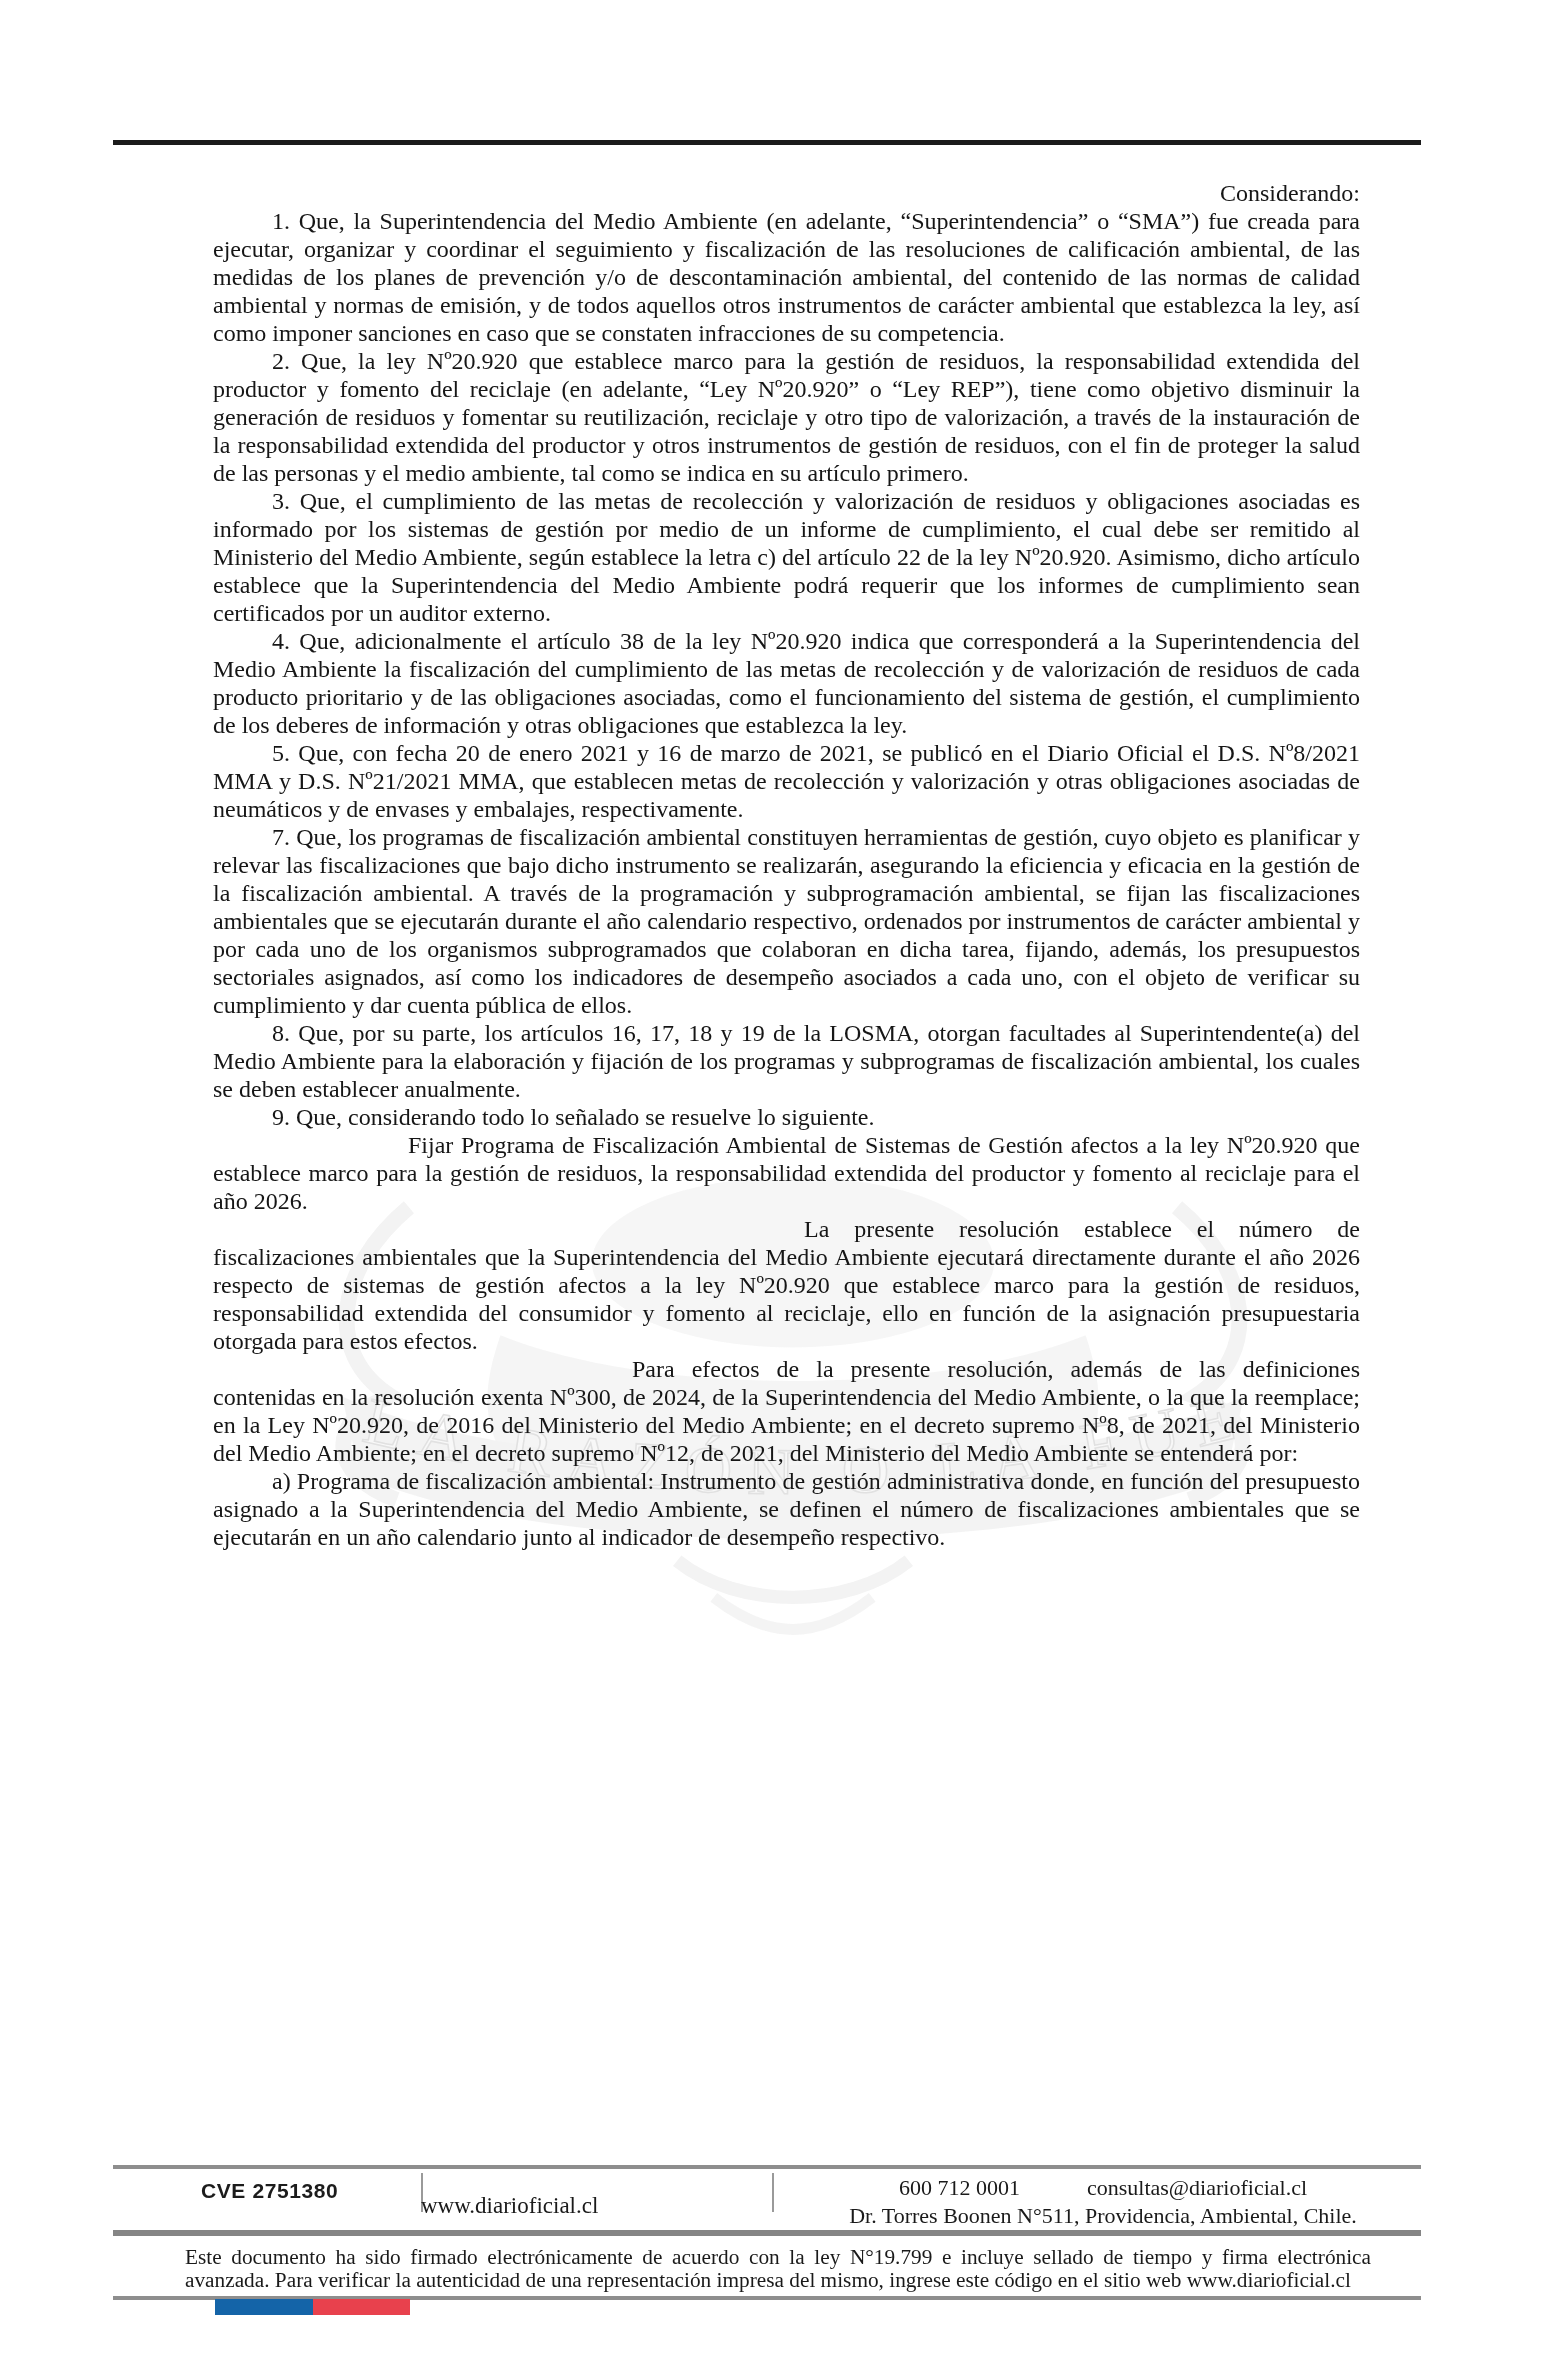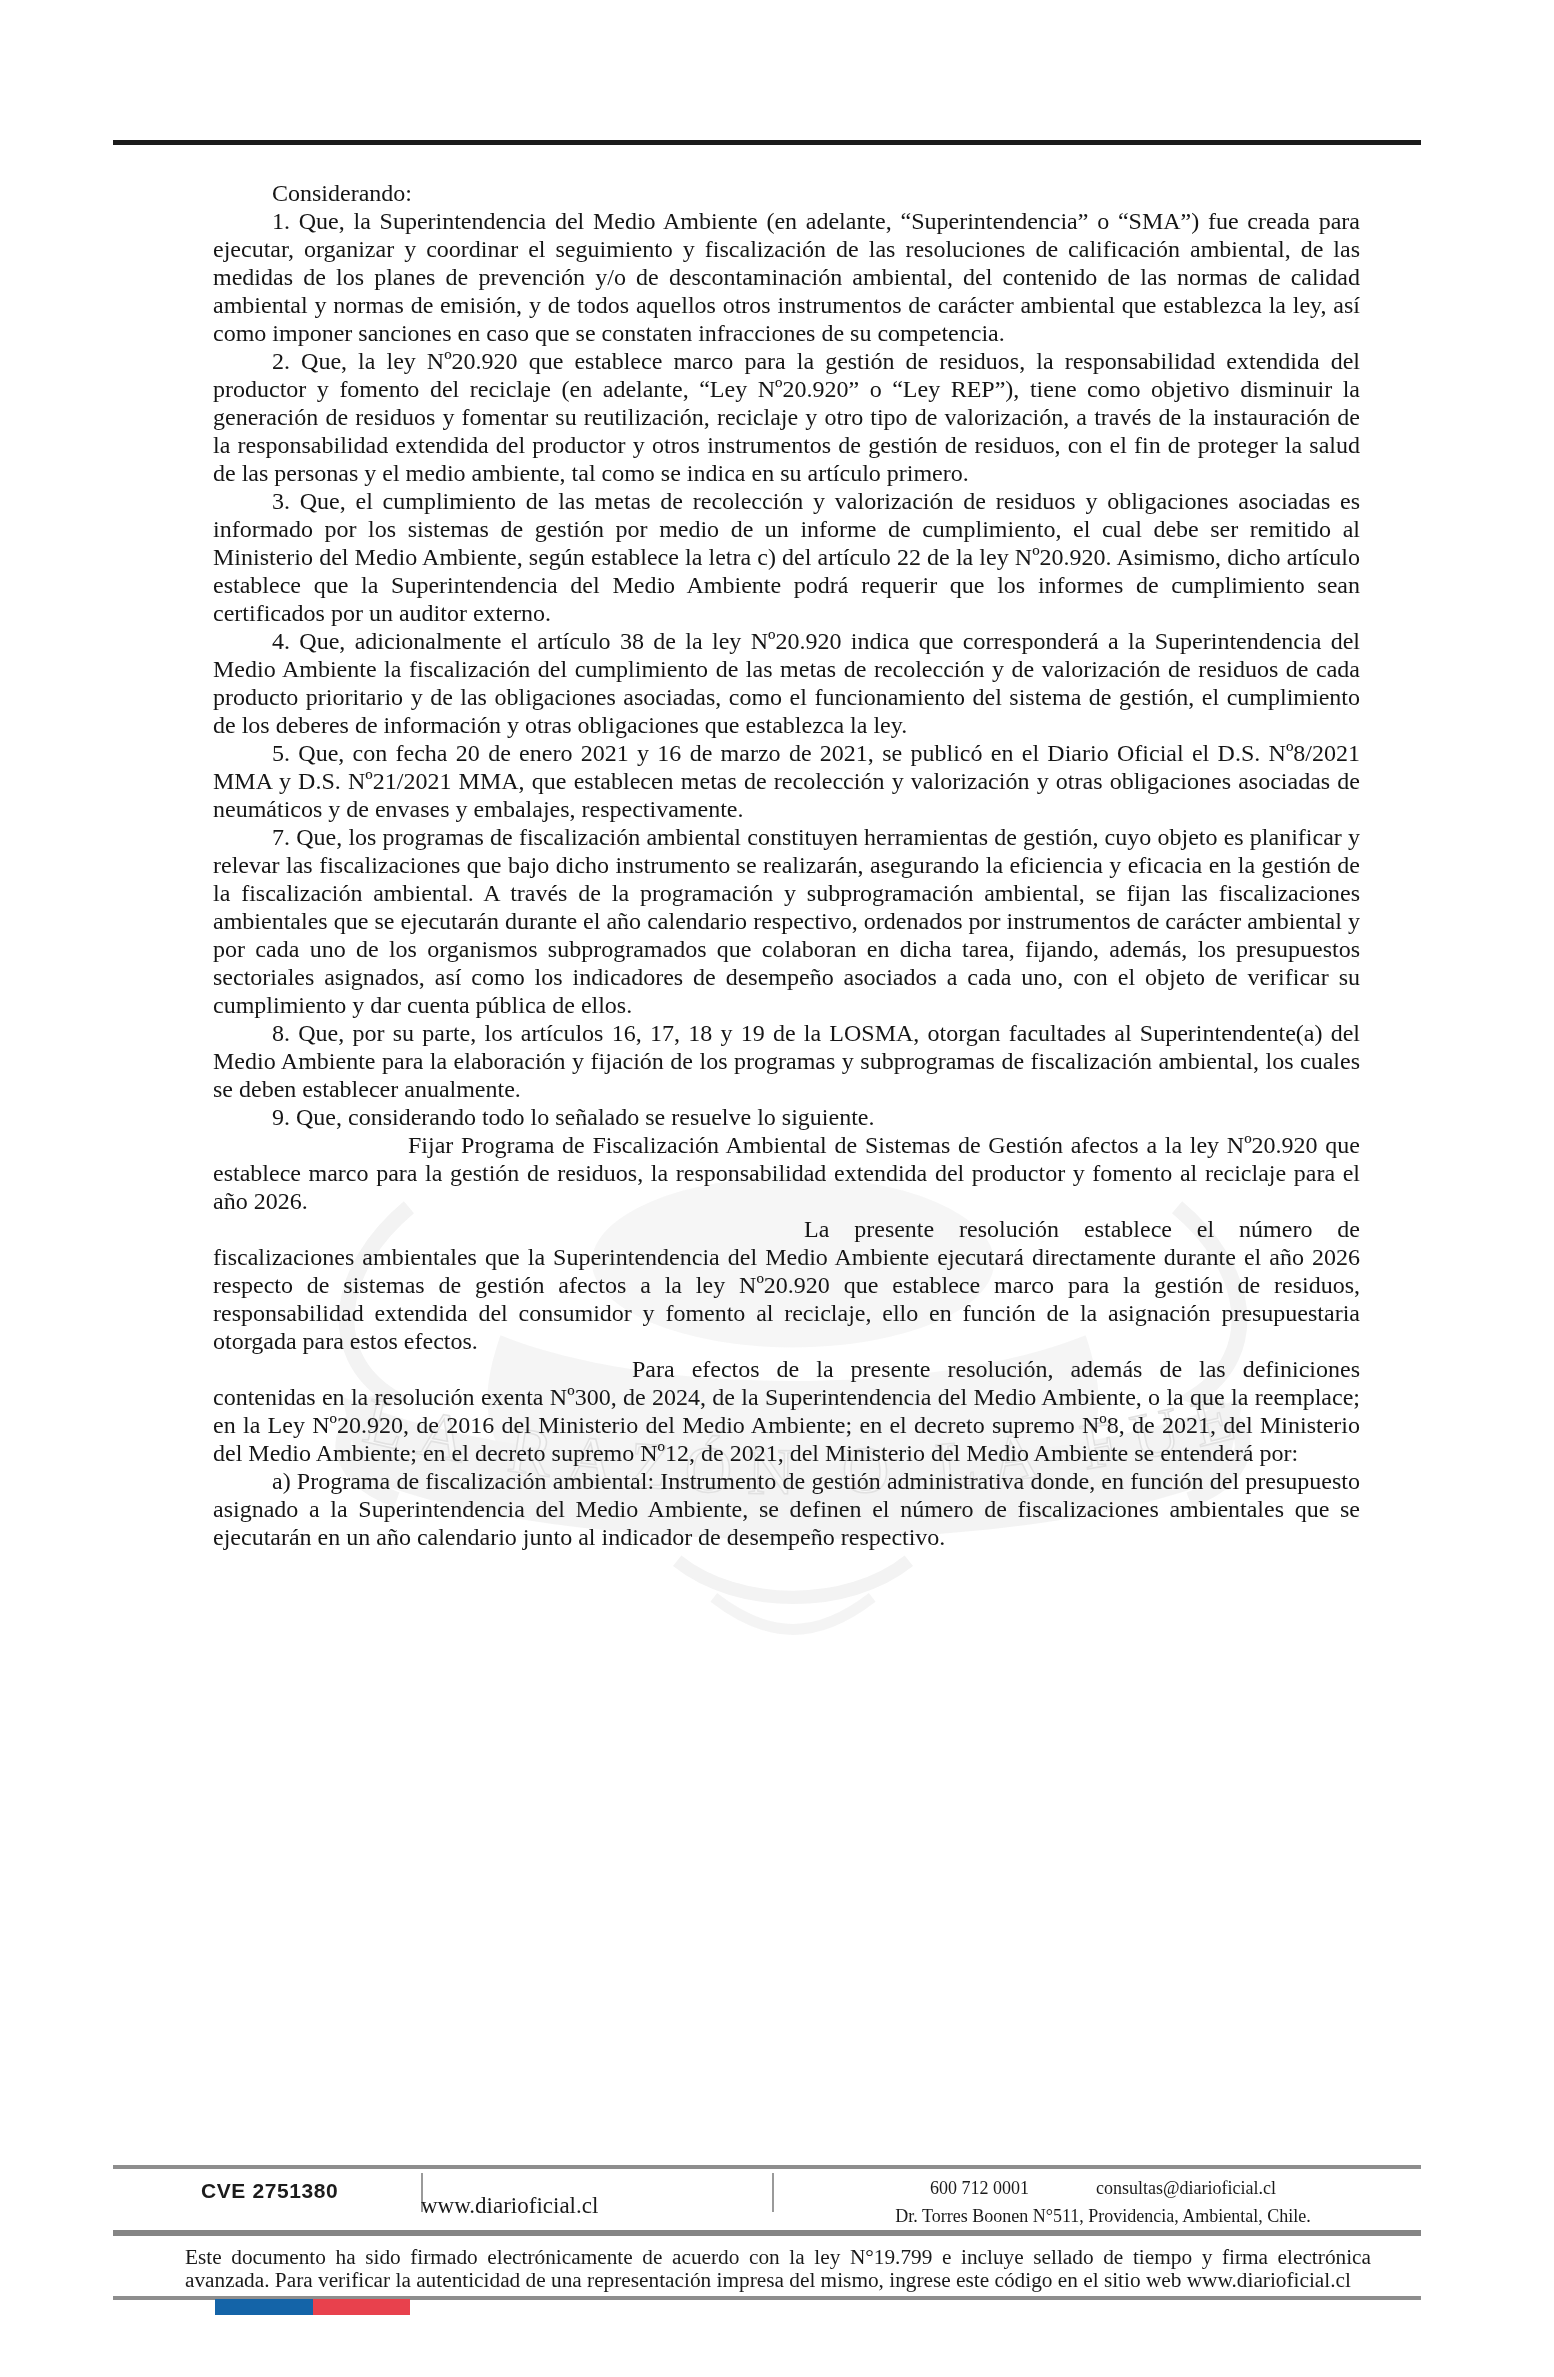--- a/index.html
+++ b/index.html
@@ -21,21 +21,21 @@
   .watermark{position:absolute;left:287px;top:1134px;pointer-events:none;}
 
   .content{
     position:absolute;
     left:213px;top:179px;width:1147px;
     font-size:24px;line-height:28px;
     text-align:justify;
   }
   .content p{margin:0;}
   .ind1{text-indent:59px;}
-  .head-considerando{margin-bottom:26px;text-align:left;}
+  .head-considerando{margin-bottom:26px;text-align:right;}
   .resuelvo{margin-top:39px;text-align:left;}
   .p-fijar{margin-top:37px;text-indent:195px;}
   .p-presente{margin-top:90px;text-indent:591px;}
   .p-efectos{margin-top:46px;text-indent:419px;}
   .p-defa{margin-top:38px;}
 
   .cve{
     position:absolute;left:201px;top:2179px;
     font-family:"Liberation Sans", sans-serif;
     font-weight:bold;font-size:21px;color:#1c1c1c;
@@ -43,21 +43,21 @@
   }
   .vdiv{position:absolute;top:2173px;width:1.8px;height:39px;background:#9a9a9a;}
   .vdiv1{left:421px;}
   .vdiv2{left:772px;}
   .site{
     position:absolute;left:421px;top:2193px;width:351px;
     text-align:left;font-size:23px;color:#1a1a1a;
   }
   .contact{
     position:absolute;left:786px;top:2174px;width:634px;
-    text-align:center;font-size:18px;line-height:28px;color:#1a1a1a;
+    text-align:center;font-size:22px;line-height:28px;color:#1a1a1a;
   }
   .contact .email{margin-left:67px;}
   .disclaimer{
     position:absolute;left:185px;top:2246px;width:1186px;
     font-size:21.3px;line-height:23px;color:#1a1a1a;
     text-align:justify;
   }
   .flag{position:absolute;left:215px;top:2299px;width:195px;height:16px;display:flex;}
   .flag .b{flex:1;}
   .flag .r{flex:1;}

